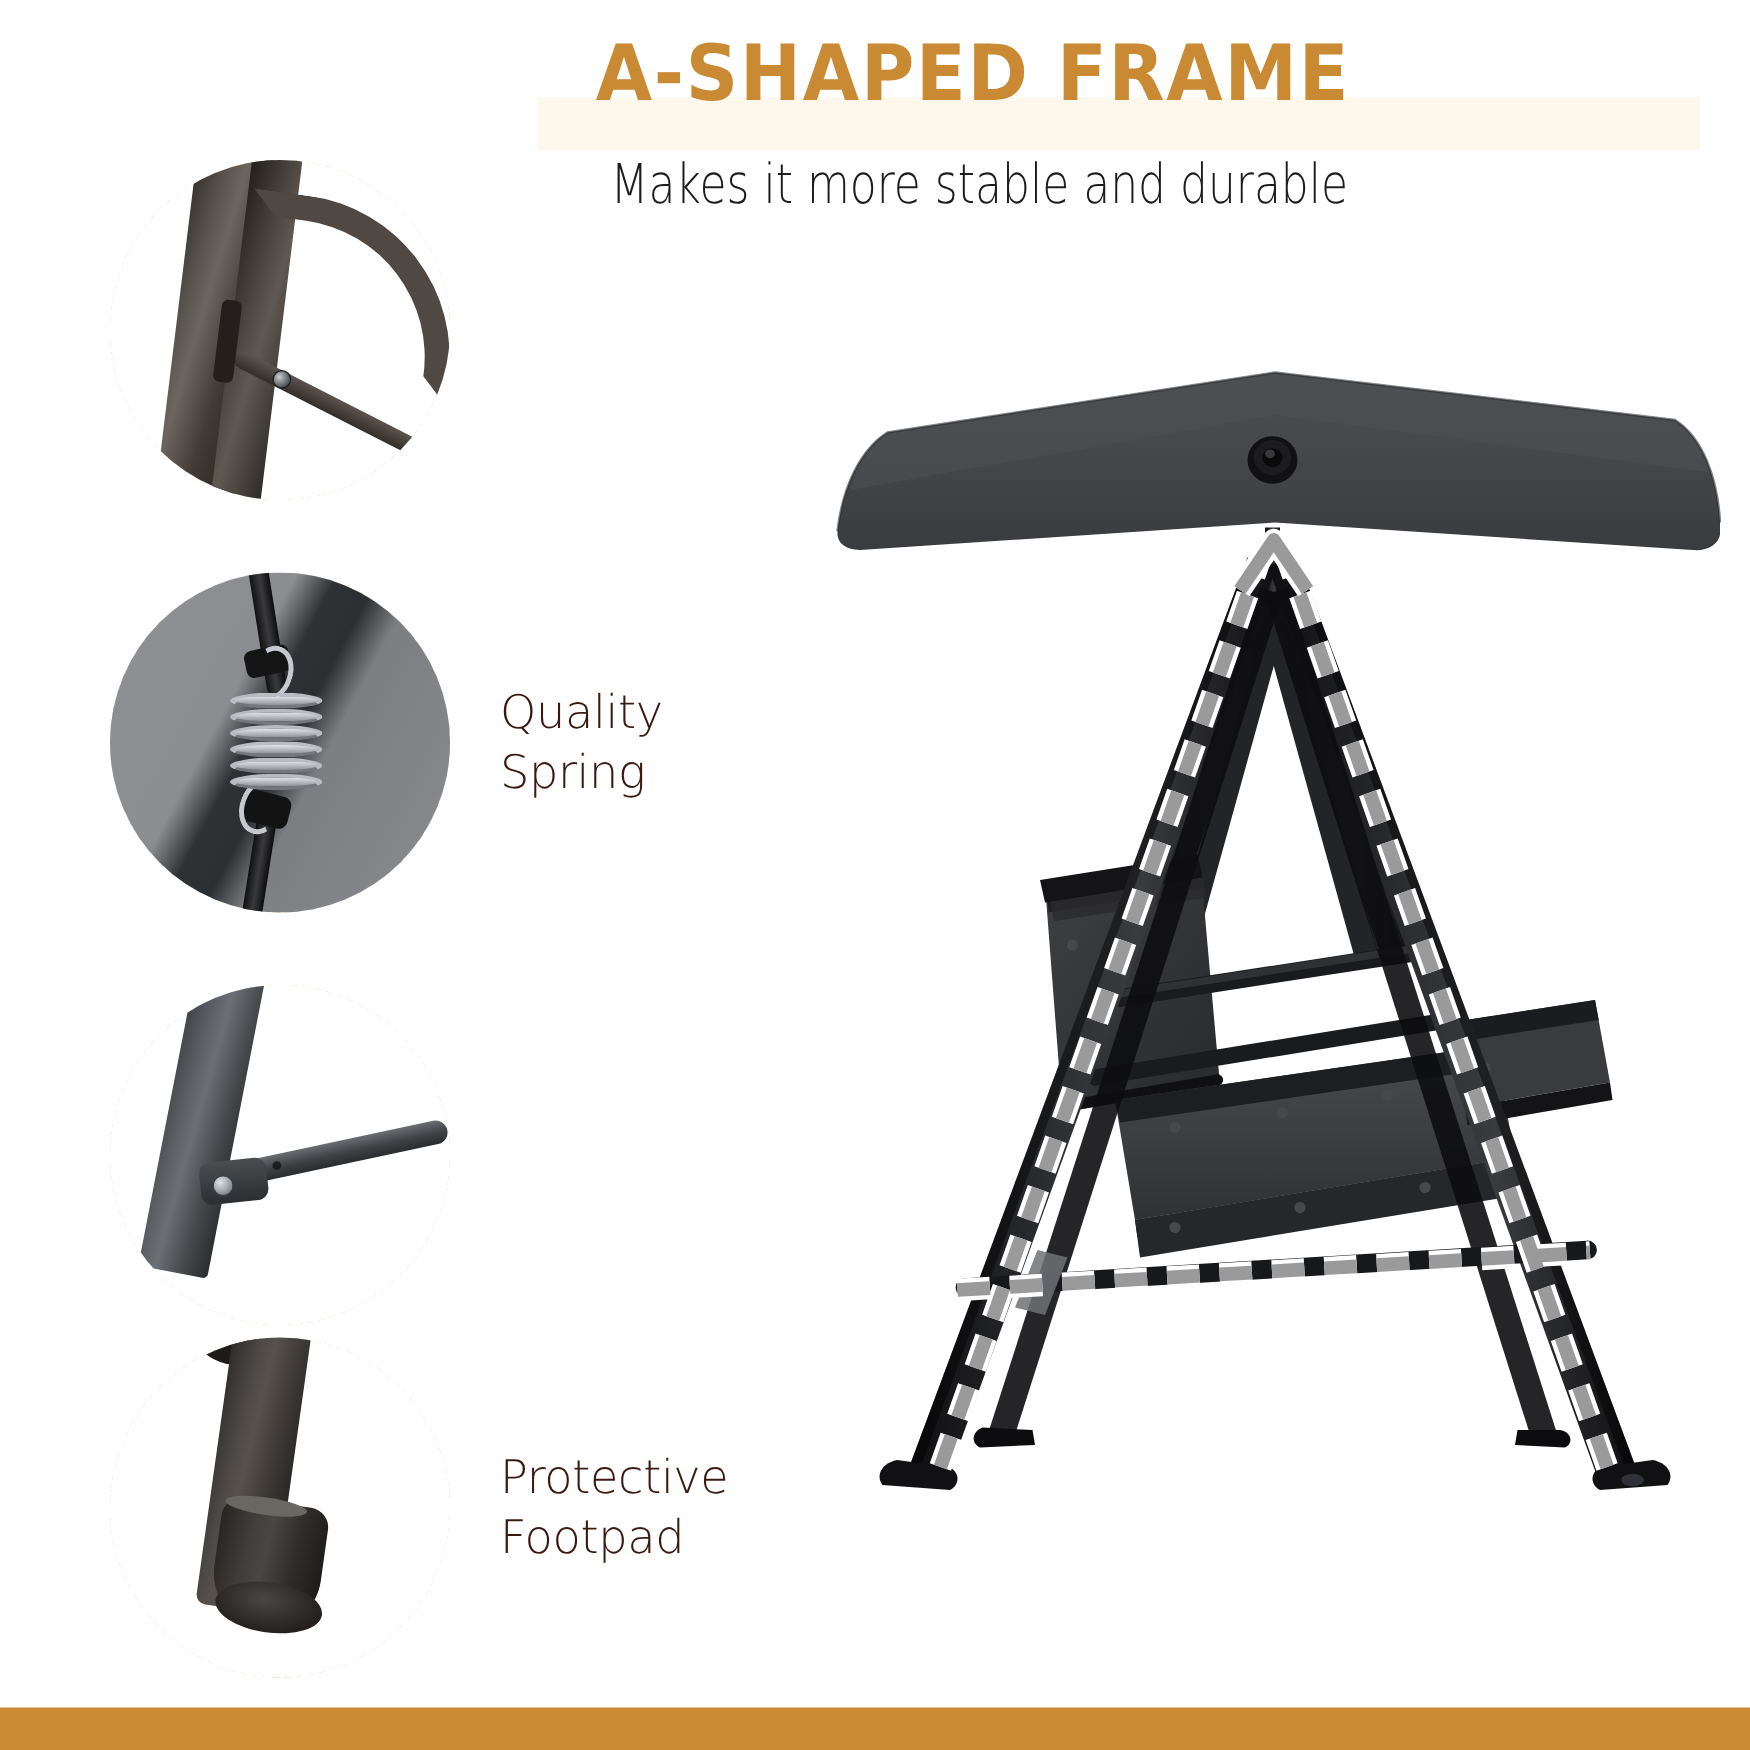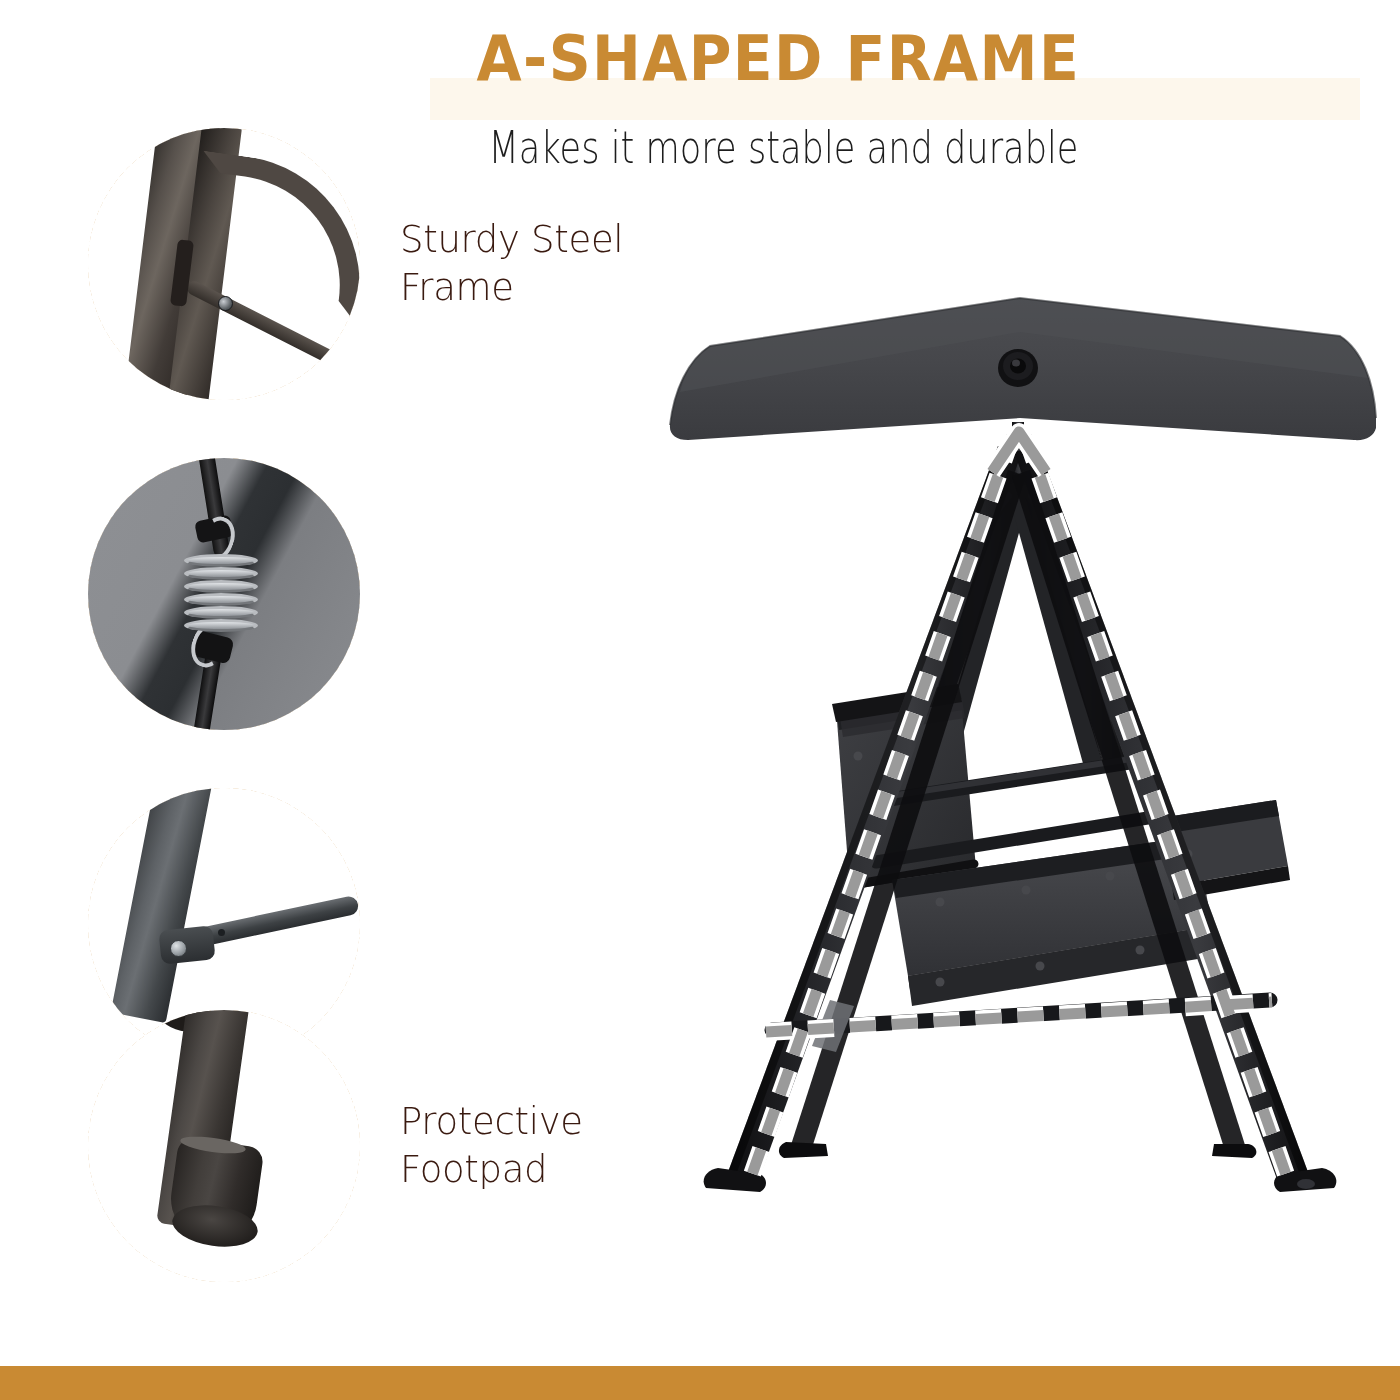--- a/index.html
+++ b/index.html
@@ -73,21 +73,21 @@
     font-size:37px;
     line-height:48px;
     color:#3A1A10;
     white-space:pre-line;
     letter-spacing:-0.3px;
   }
 
   #feature-0 { top:128px; }
   #feature-1 { top:458px; }
   #feature-2 { top:788px; }
-  #feature-3 { top:1010px; }
+  #feature-3 { top:1070px; }
 
   
   .photo { position:absolute; inset:0; background:#ffffff; }
 
   
   .p0-bg { position:absolute; inset:0; background:#ffffff; }
   .p0-post {
     position:absolute; left:52px; top:-18px; width:62px; height:320px;
     background:linear-gradient(100deg,#2c2926 0%,#56504b 22%,#6d665f 38%,#423c38 62%,#241f1c 100%);
     border-radius:14px;
@@ -258,22 +258,20 @@
         <div class="p0-bg"></div>
         <div class="p0-post"></div>
         <div class="p0-post2"></div>
         <div class="p0-arm"></div>
         <div class="p0-arm2"></div>
         <div class="p0-clamp"></div>
         <div class="p0-bolt"></div>
       </div>
     </div>
   </div>
-  <div class="feature-label">Sturdy Steel
-Frame</div>
 </div>
 
 <div class="feature" id="feature-1">
   <div class="feature-circle">
     <div class="circle-clip">
       <div class="photo">
         <div class="p1-bg"></div>
         <div class="p1-rod-top"></div>
         <div class="p1-rod-bot"></div>
         <div class="p1-tab-top"></div>
@@ -284,20 +282,22 @@
           <i style="top:0px"></i>
             <i style="top:13px"></i>
             <i style="top:26px"></i>
           <i style="top:39px"></i>
             <i style="top:52px"></i>
             <i style="top:65px"></i>
         </div>
       </div>
     </div>
   </div>
+  <div class="feature-label">Quality
+Spring</div>
 </div>
 
 <div class="feature" id="feature-2">
   <div class="feature-circle">
     <div class="circle-clip">
       <div class="photo">
         <div class="p2-bg"></div>
         <div class="p2-leg"></div>
         <div class="p2-bar"></div>
         <div class="p2-joint"></div>

